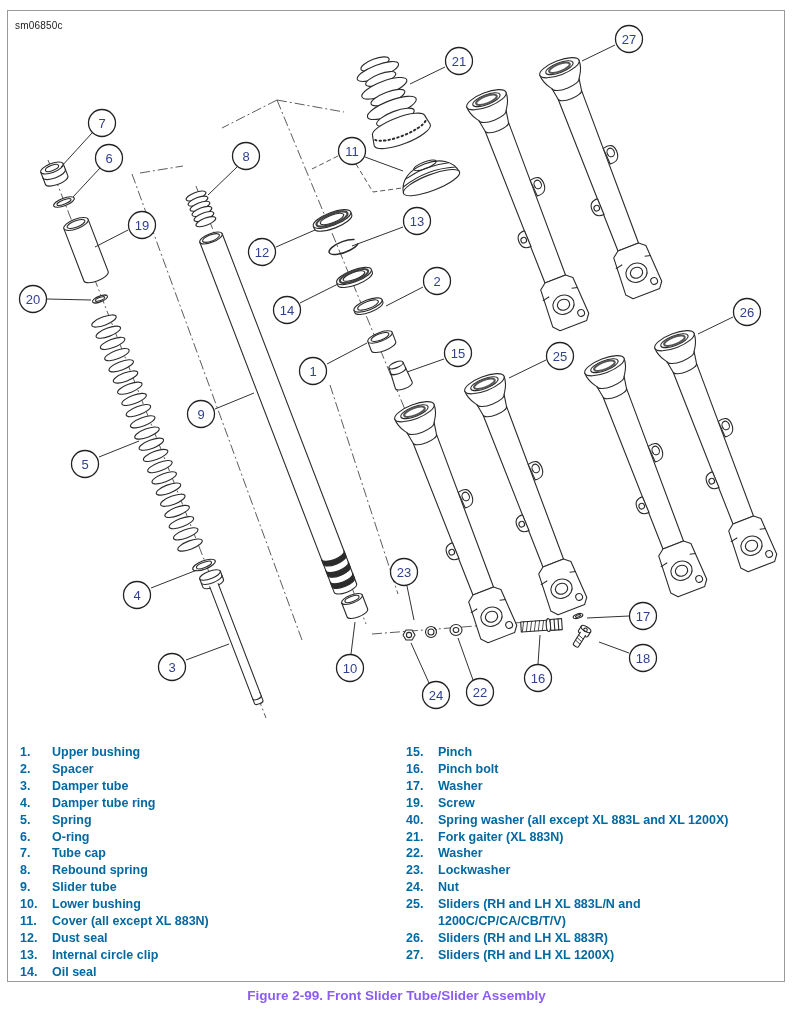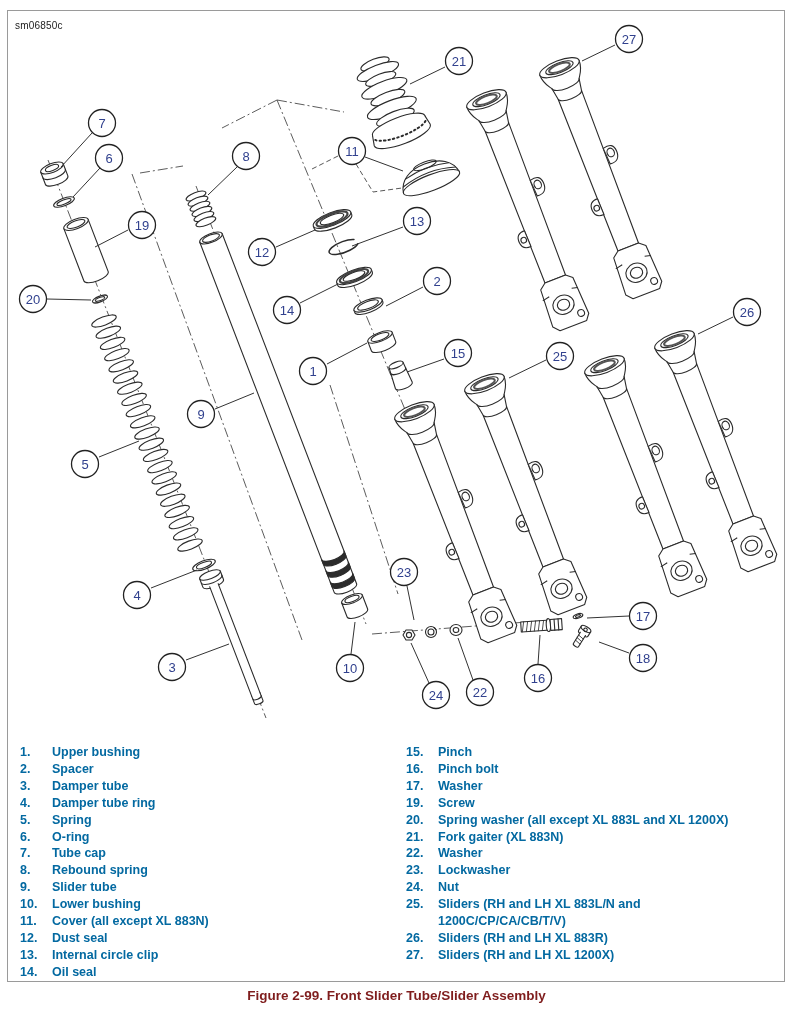--- a/index.html
+++ b/index.html
@@ -8,21 +8,21 @@
   .figure-box{position:absolute;left:7px;top:10px;width:778px;height:972px;
               border:1px solid #9a9a9a;box-sizing:border-box;background:#fff;}
   .img-code{position:absolute;left:15px;top:20px;font-size:10px;color:#222;letter-spacing:.2px;}
   svg.diagram{position:absolute;left:0;top:0;}
   .pl-col{position:absolute;top:744px;font-size:12.5px;font-weight:bold;color:#0369a1;line-height:16.9px;}
   .pl-col.left{left:20px;width:370px;}
   .pl-col.right{left:406px;width:372px;}
   .pl-num{display:inline-block;width:32px;}
   .pl-cont{padding-left:32px;}
   .caption{position:absolute;left:7px;top:988px;width:779px;text-align:center;
-           font-size:13.5px;font-weight:bold;color:#7f1d1d;}
+           font-size:13.5px;font-weight:bold;color:#8b5cf6;}
   .leader{stroke:#333;stroke-width:1;fill:none;}
   .co-circle{fill:#fff;stroke:#222;stroke-width:1.3;}
   .co-num{font-family:"Liberation Sans",sans-serif;font-size:13px;text-anchor:middle;}
   .axis{stroke:#4a4a4a;stroke-width:.9;fill:none;stroke-dasharray:10 3 2 3;}
   .dashlead{stroke:#444;stroke-width:.9;fill:none;stroke-dasharray:5 3;}
   .parts{stroke:#2b2b2b;stroke-width:1.1;fill:#fff;stroke-linecap:round;stroke-linejoin:round;}
   .nf{fill:none;}
   .hatch{fill:none;stroke:#444;stroke-width:2.2;}
 </style>
 </head>
@@ -412,21 +412,21 @@
       <div class="pl-row"><span class="pl-num">11.</span><span class="pl-label">Cover (all except XL 883N)</span></div>
       <div class="pl-row"><span class="pl-num">12.</span><span class="pl-label">Dust seal</span></div>
       <div class="pl-row"><span class="pl-num">13.</span><span class="pl-label">Internal circle clip</span></div>
       <div class="pl-row"><span class="pl-num">14.</span><span class="pl-label">Oil seal</span></div>
     </div>
   <div class="pl-col right">
       <div class="pl-row"><span class="pl-num">15.</span><span class="pl-label">Pinch</span></div>
       <div class="pl-row"><span class="pl-num">16.</span><span class="pl-label">Pinch bolt</span></div>
       <div class="pl-row"><span class="pl-num">17.</span><span class="pl-label">Washer</span></div>
       <div class="pl-row"><span class="pl-num">19.</span><span class="pl-label">Screw</span></div>
-      <div class="pl-row"><span class="pl-num">20.</span><span class="pl-label">Spring washer (all except XL 883L and XL 1200X)</span></div>
+      <div class="pl-row"><span class="pl-num">40.</span><span class="pl-label">Spring washer (all except XL 883L and XL 1200X)</span></div>
       <div class="pl-row"><span class="pl-num">21.</span><span class="pl-label">Fork gaiter (XL 883N)</span></div>
       <div class="pl-row"><span class="pl-num">22.</span><span class="pl-label">Washer</span></div>
       <div class="pl-row"><span class="pl-num">23.</span><span class="pl-label">Lockwasher</span></div>
       <div class="pl-row"><span class="pl-num">24.</span><span class="pl-label">Nut</span></div>
       <div class="pl-row"><span class="pl-num">25.</span><span class="pl-label">Sliders (RH and LH XL 883L/N and</span></div>
       <div class="pl-row pl-cont">1200C/CP/CA/CB/T/V)</div>
       <div class="pl-row"><span class="pl-num">26.</span><span class="pl-label">Sliders (RH and LH XL 883R)</span></div>
       <div class="pl-row"><span class="pl-num">27.</span><span class="pl-label">Sliders (RH and LH XL 1200X)</span></div>
     </div>
 

